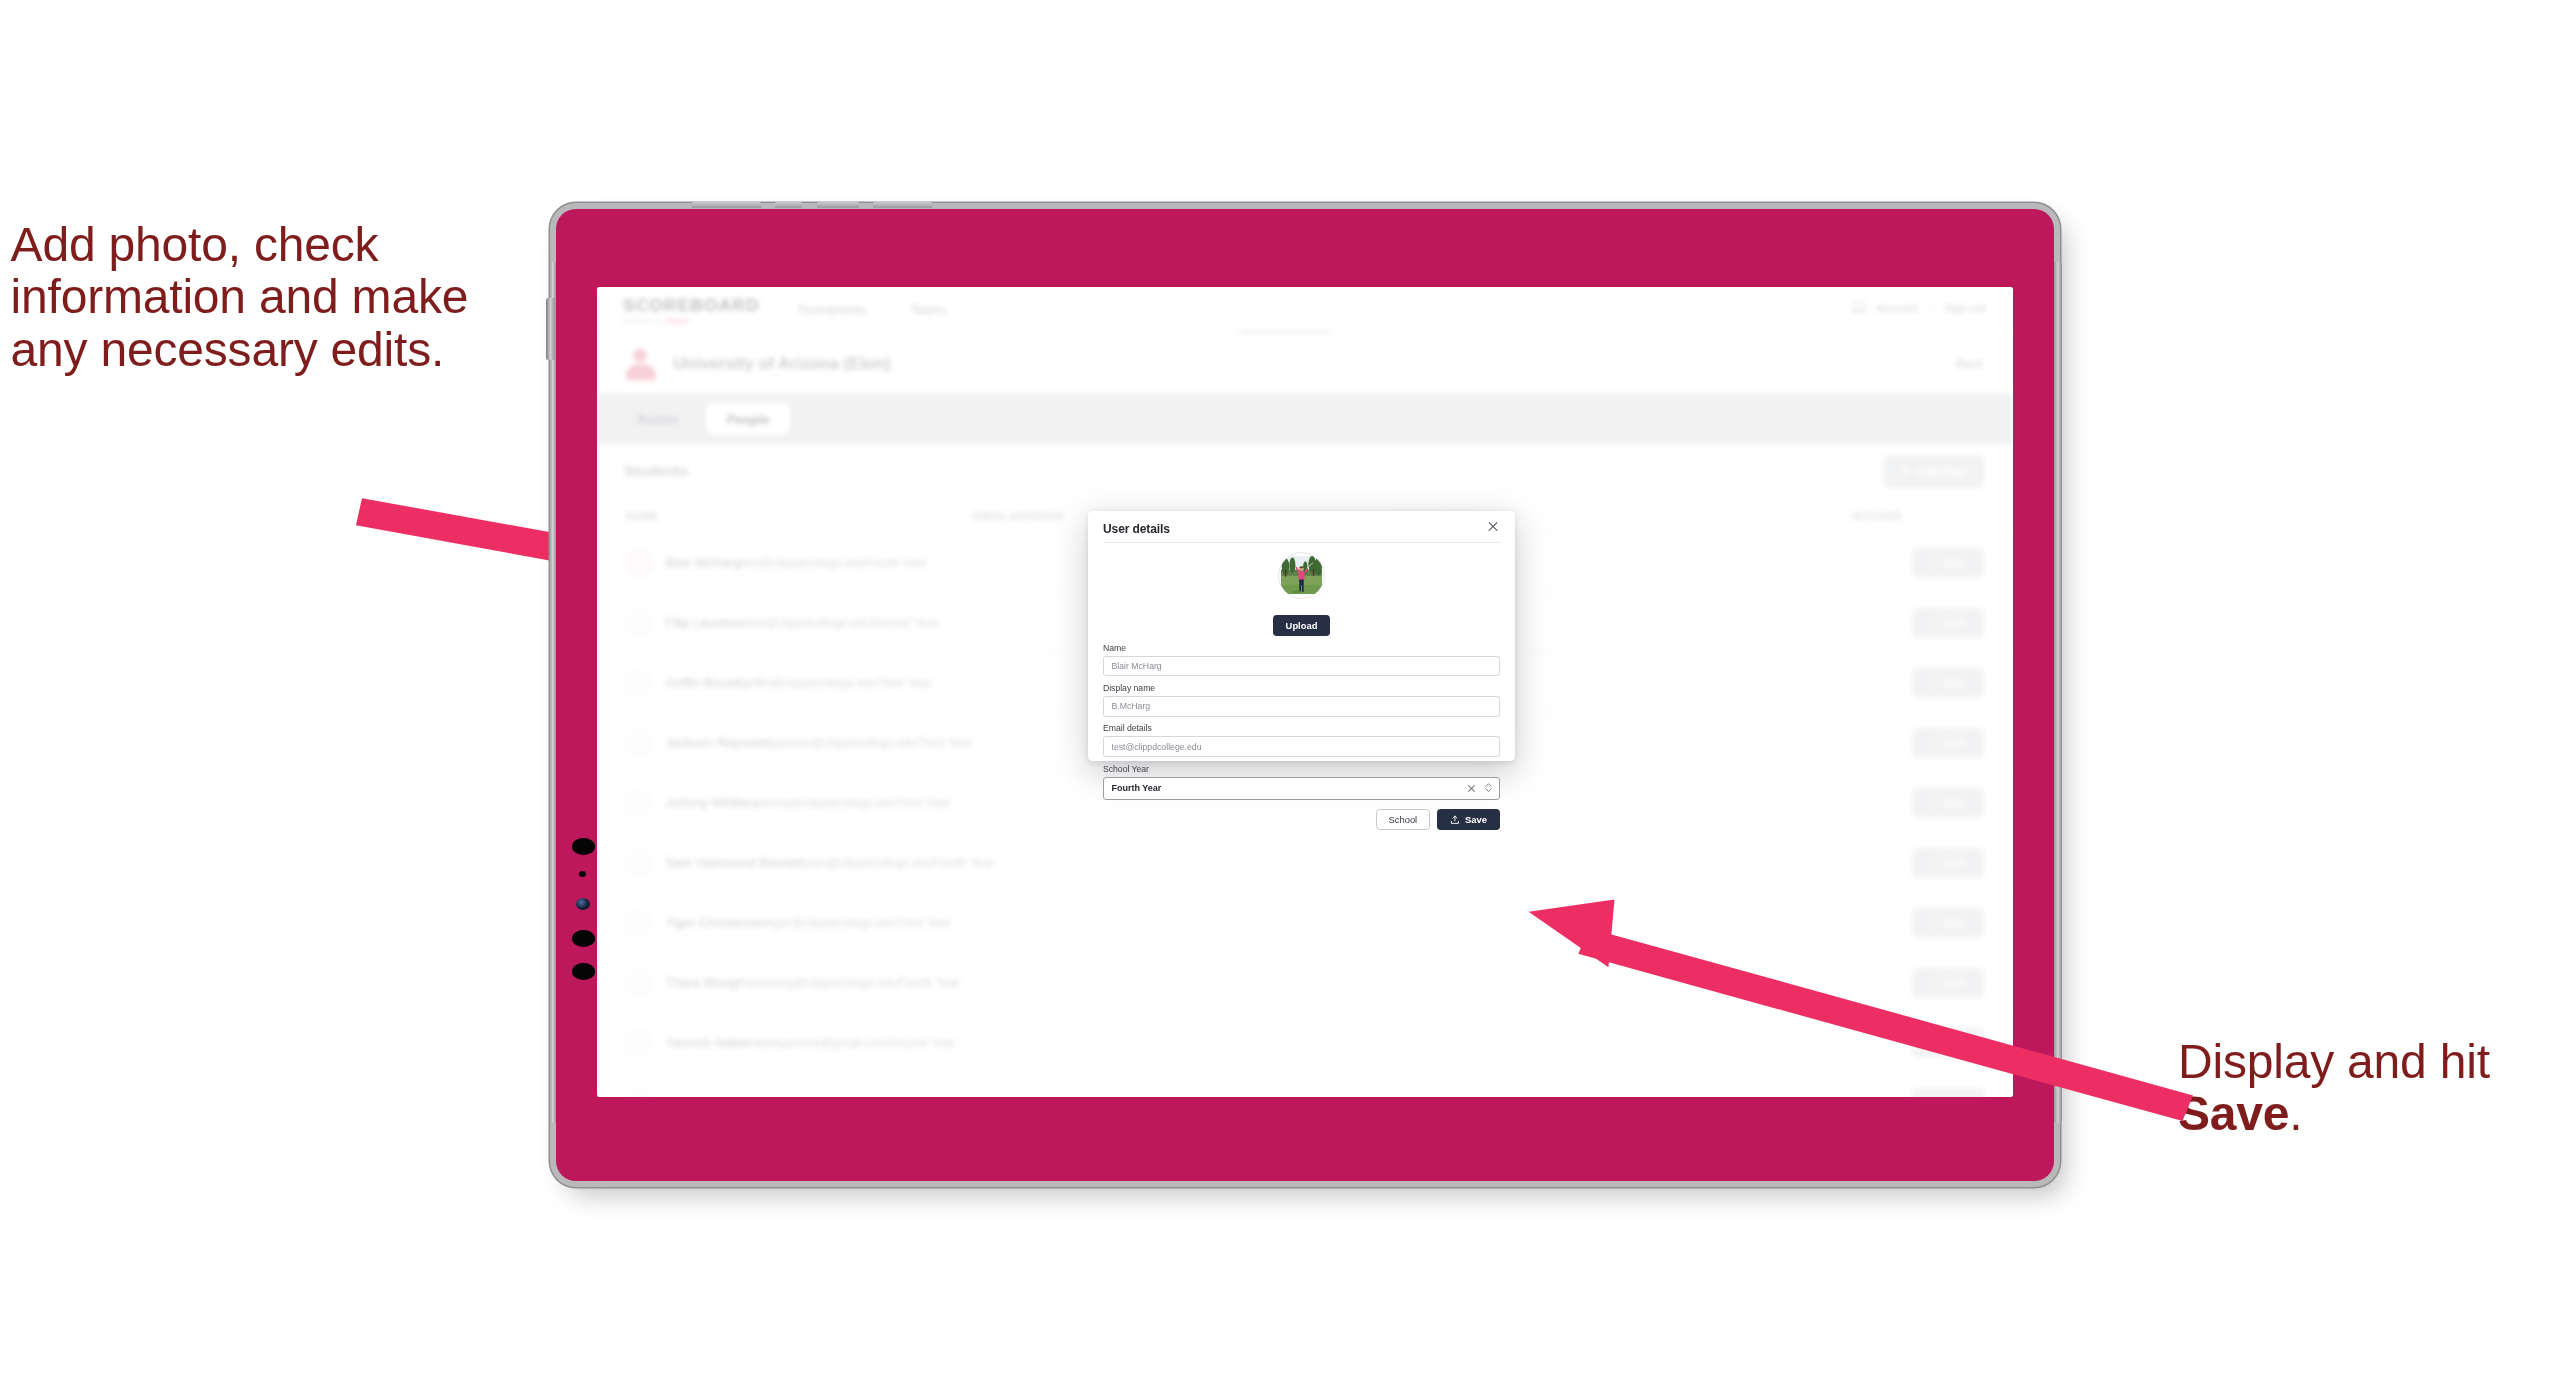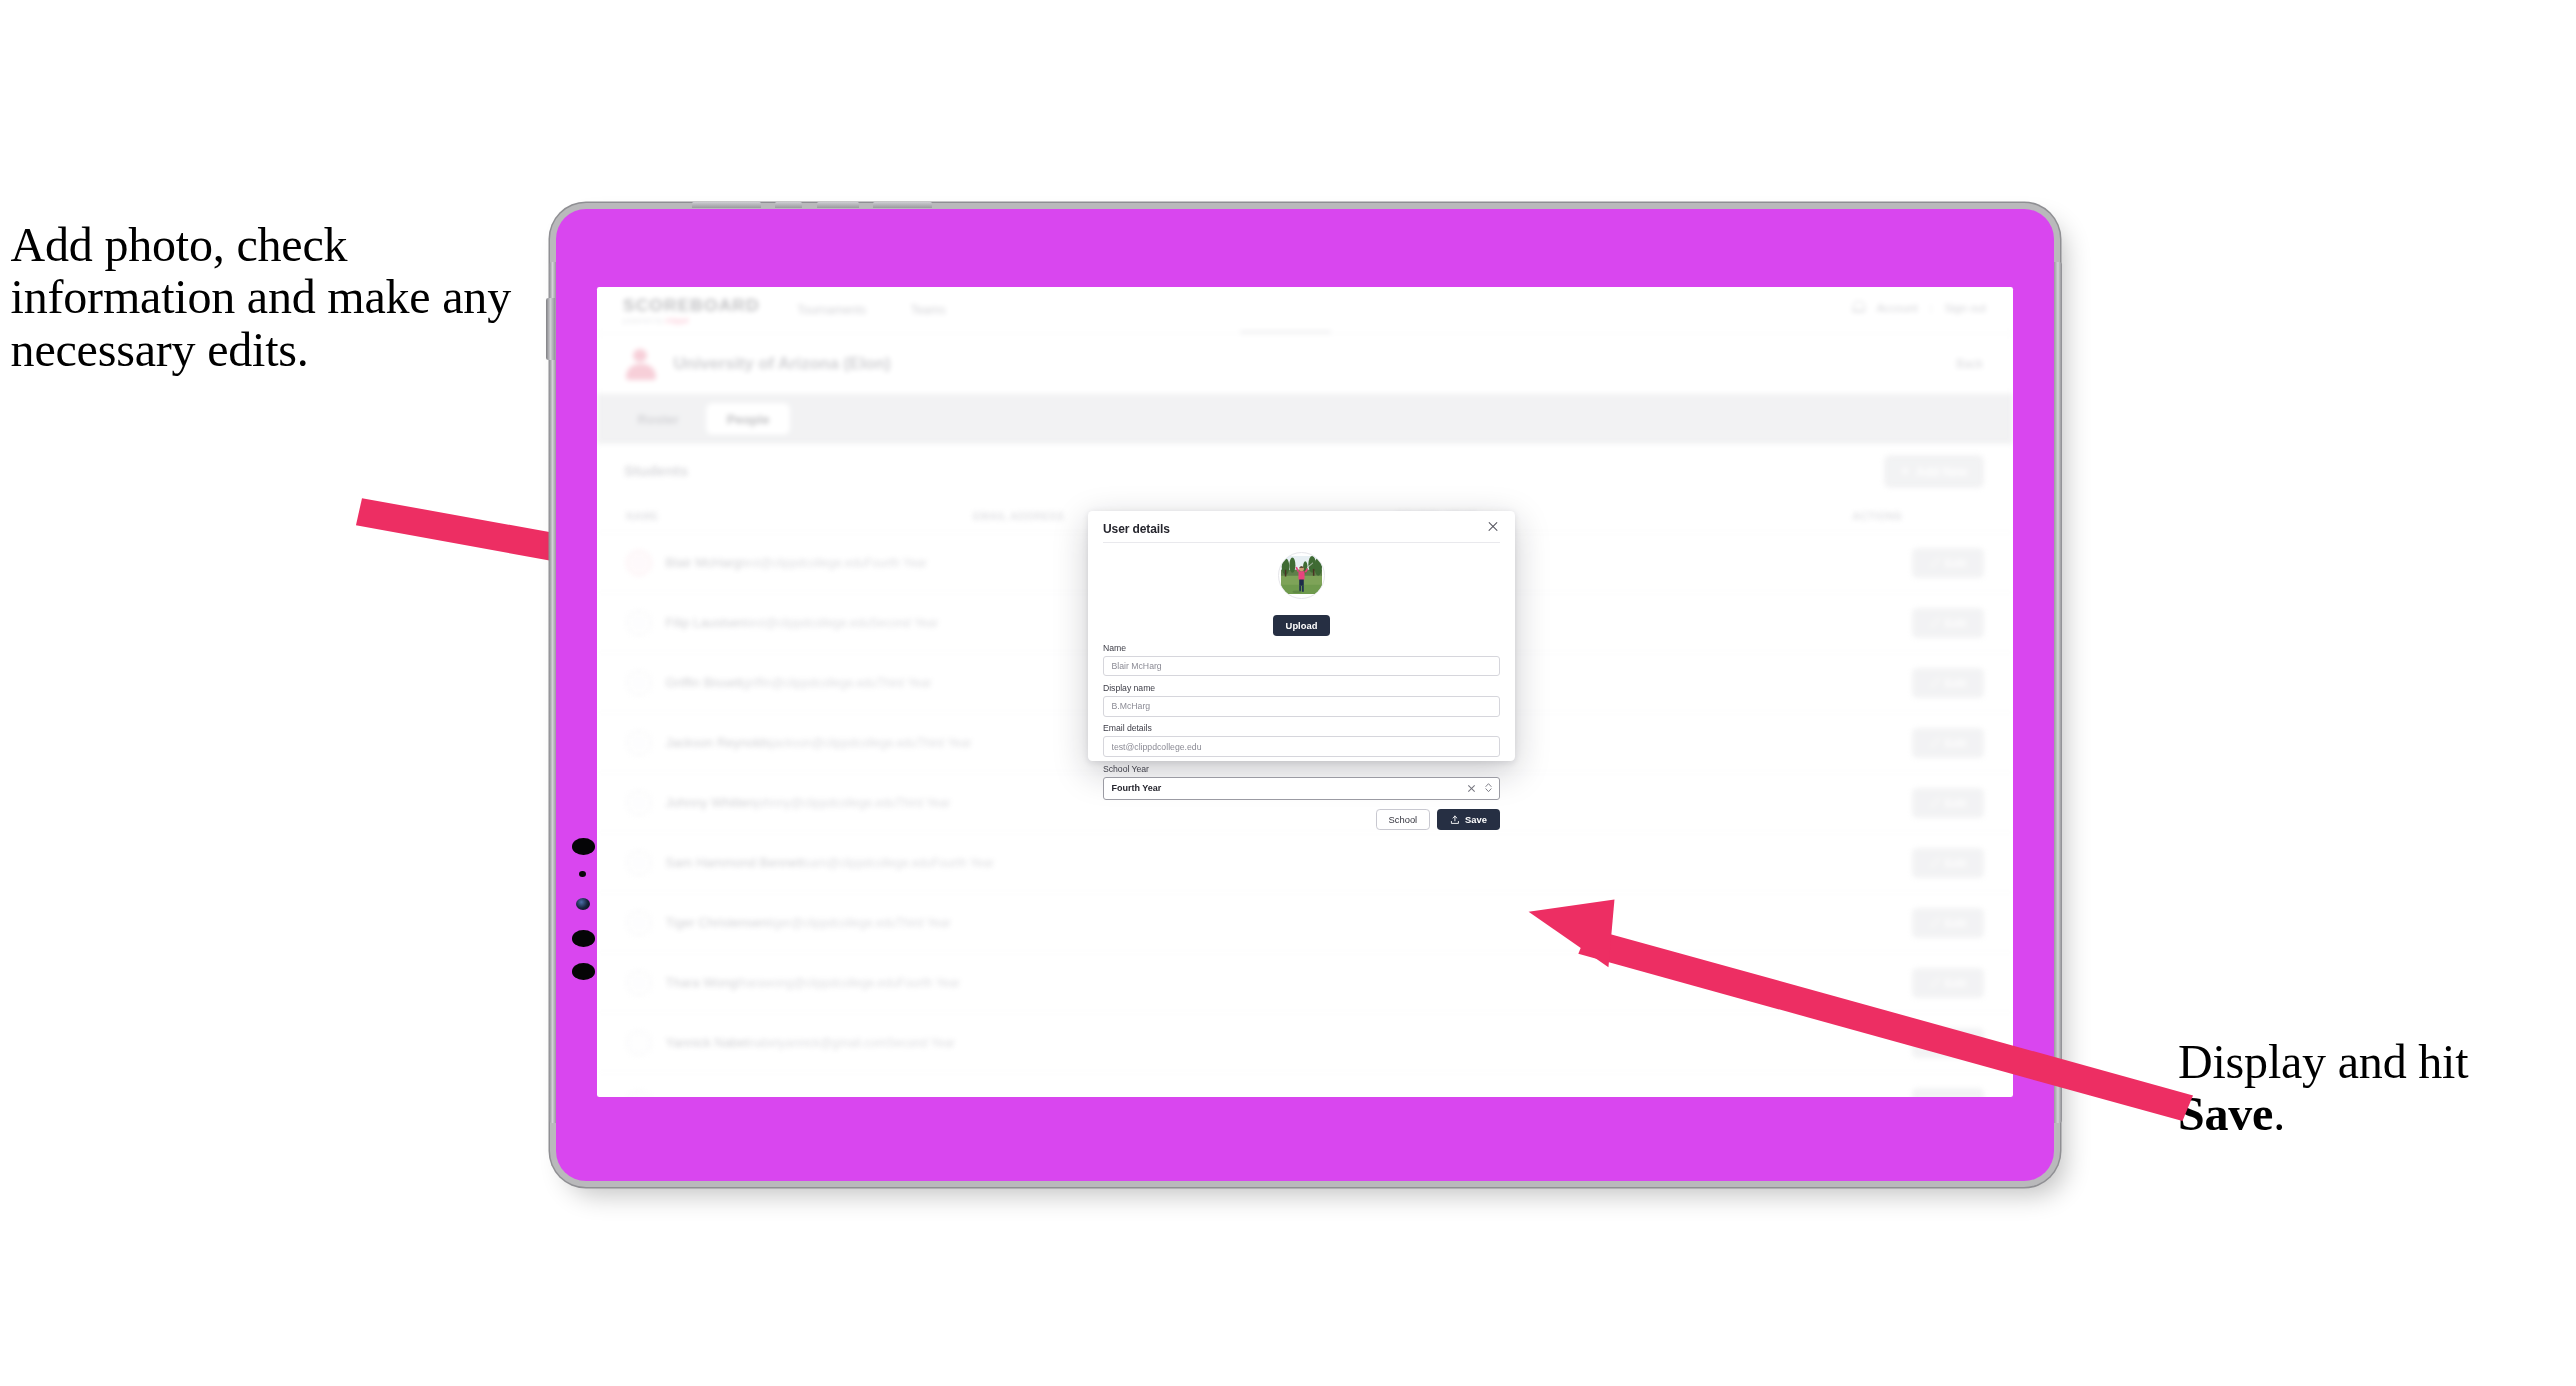--- a/index.html
+++ b/index.html
@@ -15,22 +15,22 @@
   #stage {
     position: relative;
     width: 2576px;
     height: 1386px;
     background: #ffffff;
   }
 
   
   .annot {
     position: absolute;
-    color: #000000;
-    font-family: Liberation Serif, serif;
+    color: #7f1d1d;
+    font-family: Liberation Sans, sans-serif;
     font-weight: 400;
     letter-spacing: -0.2px;
   }
   #annot-left {
     left: 10.6px;
     top: 219px;
     width: 513px;
     font-size: 48px;
     line-height: 1.09;
   }
@@ -48,22 +48,22 @@
   #arrow-left-svg  { left: 362px;  top: 498px;  width: 725px; height: 174px; }
   #arrow-right-svg { left: 1499px; top: 883px; width: 695px; height: 226px; }
 
   
   #tablet {
     position: absolute;
     left: 556px;
     top: 209px;
     width: 1498px;
     height: 972px;
-    background: #d946ef;
-    border-radius: 30px;
+    background: #be185d;
+    border-radius: 20px;
     box-shadow:
       0 0 0 6px #b9b9bb,
       0 0 0 7.5px #8f8f93,
       10.6px 13.6px 26px rgba(0,0,0,0.24);
   }
   
   #rail-left {
     position: absolute;
     left: -7.5px; top: 53px;
     width: 7.5px; height: 861px;

